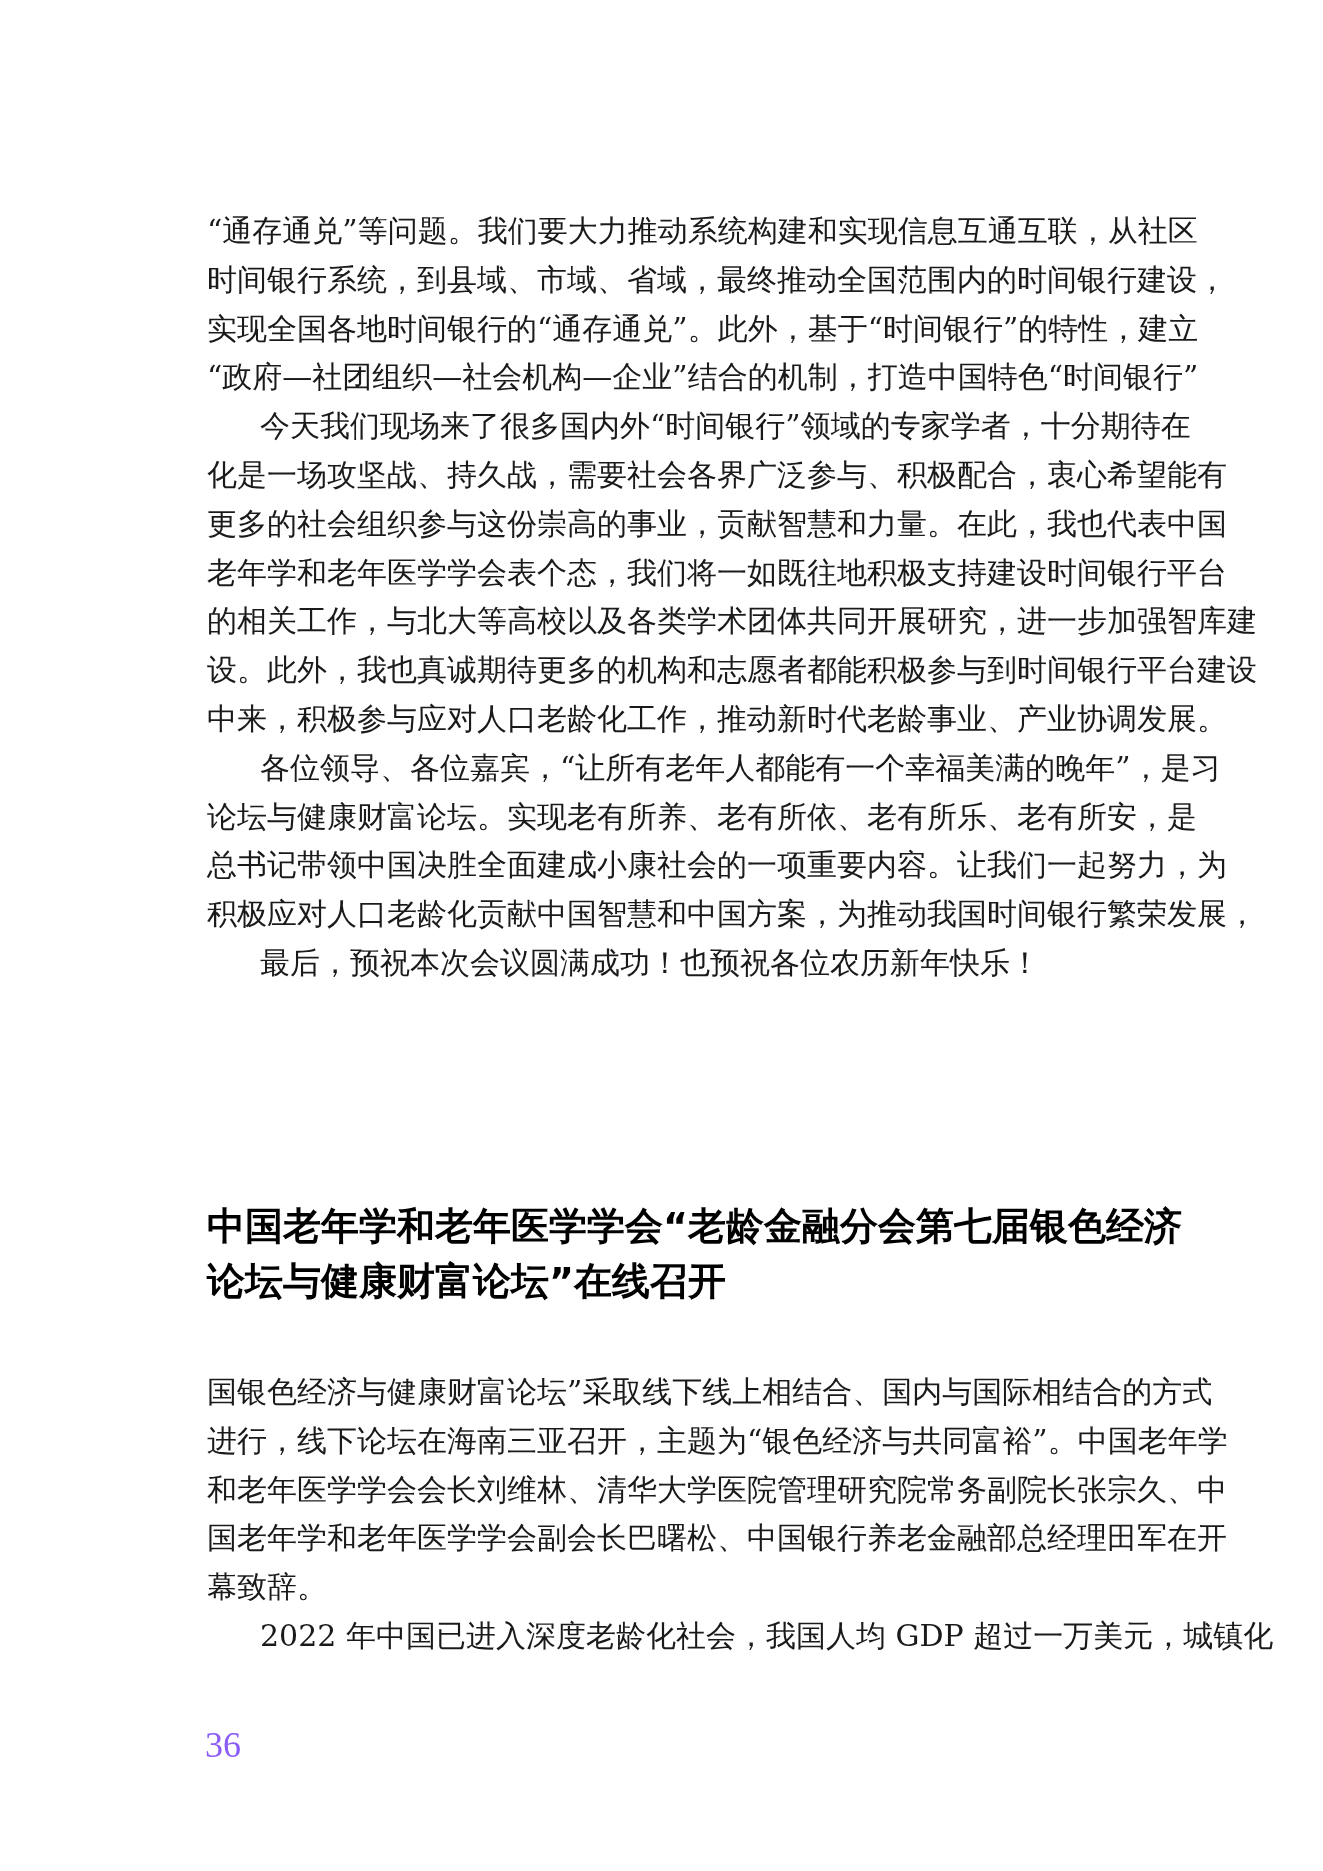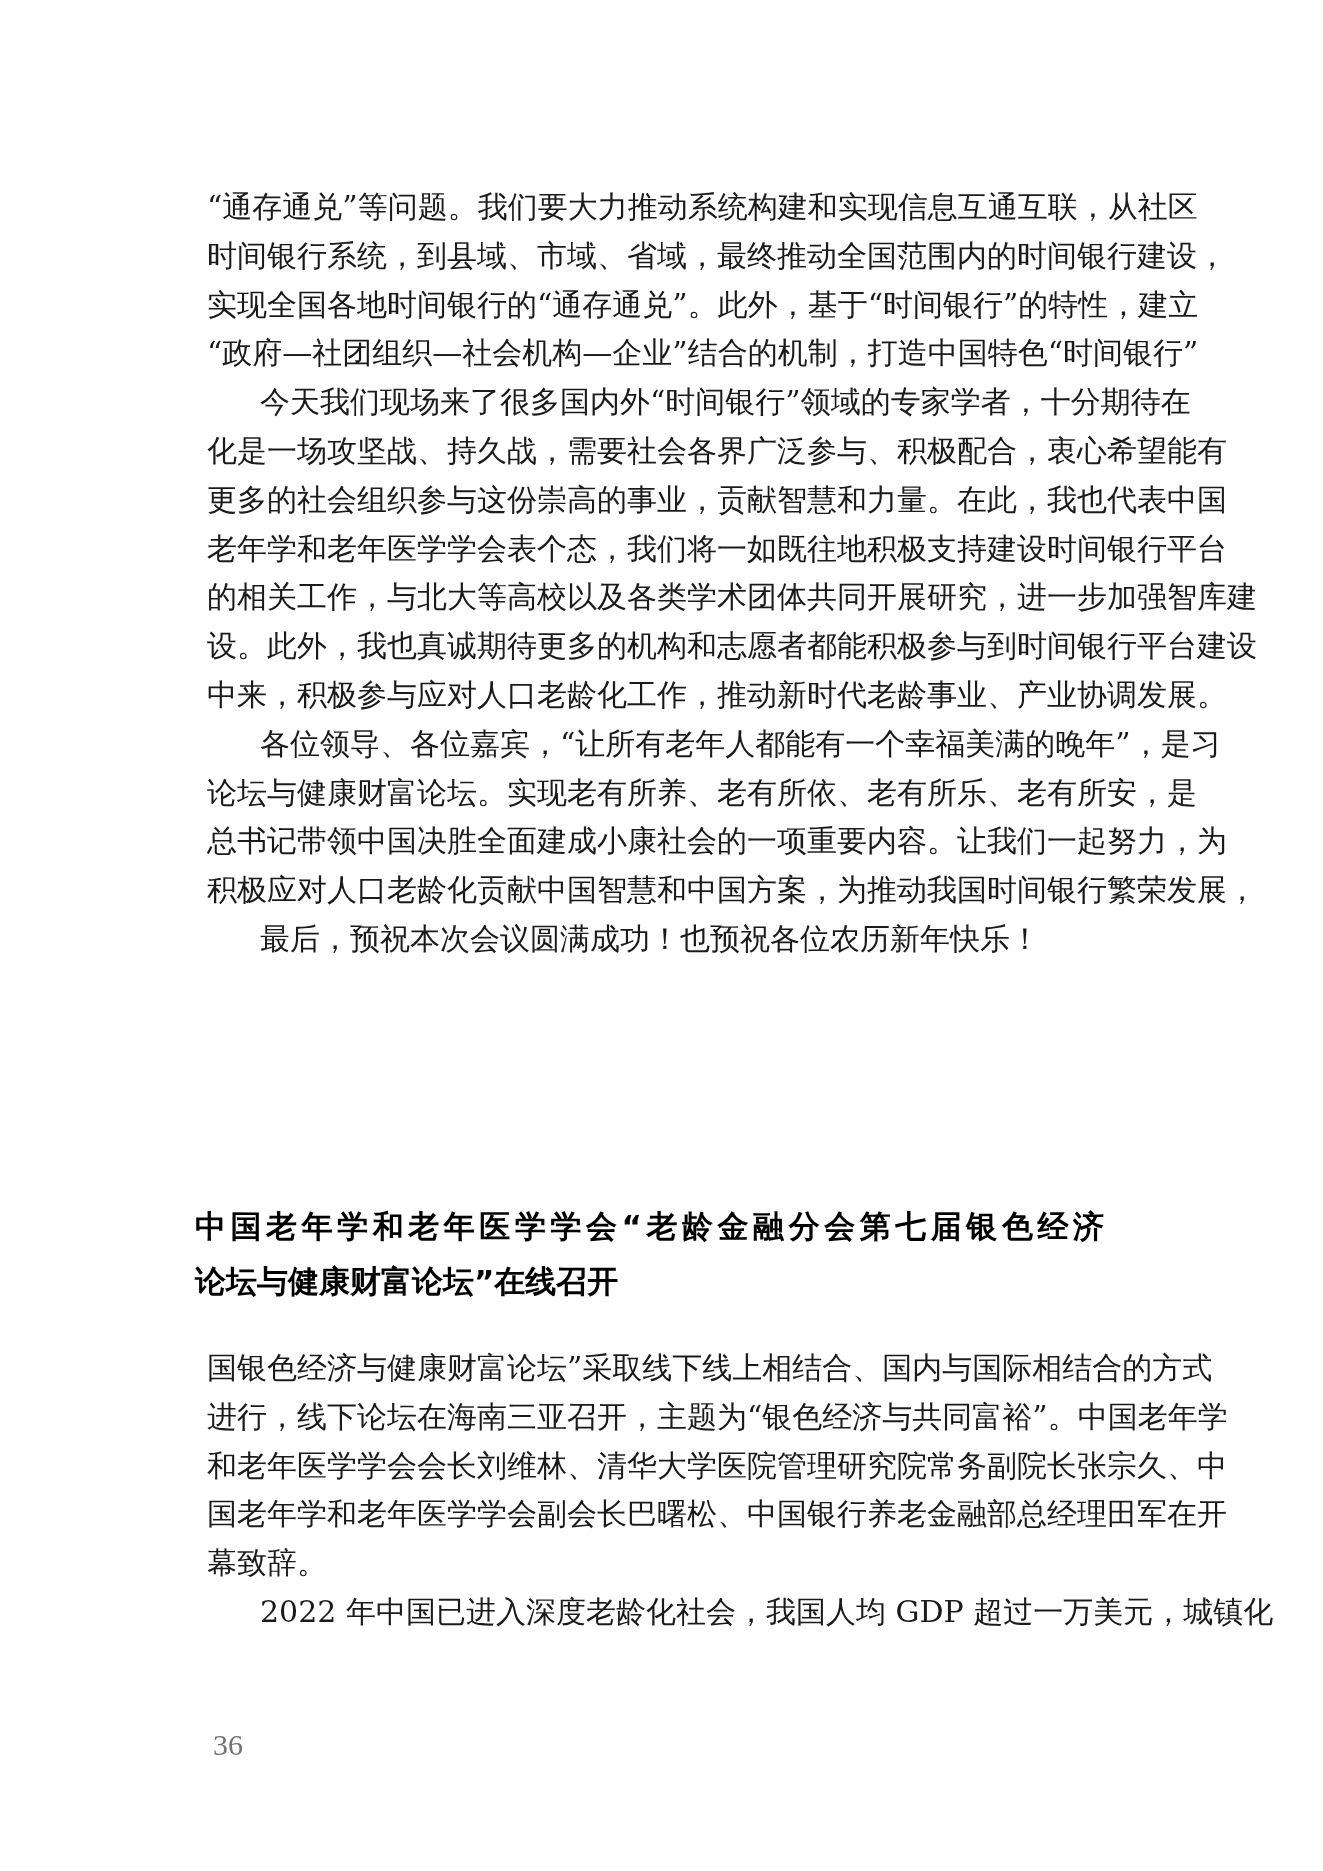--- a/index.html
+++ b/index.html
@@ -1,31 +1,31 @@
 <!DOCTYPE html>
 <html><head>
 <meta charset="utf-8">
 <style>
   html, body { margin: 0; padding: 0; background: #ffffff; }
   body { width: 1323px; height: 1871px; position: relative; overflow: hidden; }
   .page { position: absolute; left: 0; top: 0; width: 1323px; height: 1871px; background: #ffffff; color: #111111; }
-  .block { position: absolute; left: 207px; width: 909px; }
+  .block { position: absolute; left: 207px; width: 909px; margin-top: 24px; }
   .line {
     display: block; height: 48.8px; line-height: 48.8px; white-space: nowrap;
     font-family: "DejaVu Serif", "Liberation Serif", serif;
     font-size: 30px; color: #1a1a1a;
     text-align: justify; text-align-last: justify;
   }
   .line.last { text-align-last: left; }
   .line.indent { padding-left: 53px; }
-  .title { position: absolute; left: 195px; width: 909px; font-family: "DejaVu Sans", "Liberation Sans", sans-serif; font-weight: bold; font-size: 31px; color: #000; }
+  .title { position: absolute; left: 207px; width: 909px; font-family: "DejaVu Sans", "Liberation Sans", sans-serif; font-weight: bold; font-size: 38px; color: #000; }
   .title .tl { display: block; height: 55px; line-height: 55px; white-space: nowrap; }
   .title .tl.full { text-align: justify; text-align-last: justify; }
   .title .tl.center { text-align: left; }
-  .pagenum { position: absolute; left: 205px; top: 1731px; font-family: "Liberation Serif", serif; font-size: 30px; line-height: 28px; color: #737373; margin-left: 8px; }
+  .pagenum { position: absolute; left: 205px; top: 1731px; font-family: "Liberation Serif", serif; font-size: 36px; line-height: 28px; color: #8b5cf6; }
 </style>
 </head>
 <body>
 
 <div class="page">
 
   <div class="block" id="sec1" style="top:183px;">
     <span class="line">“通存通兑”等问题。我们要大力推动系统构建和实现信息互通互联，从社区</span>
     <span class="line">时间银行系统，到县域、市域、省域，最终推动全国范围内的时间银行建设，</span>
     <span class="line">实现全国各地时间银行的“通存通兑”。此外，基于“时间银行”的特性，建立</span>

